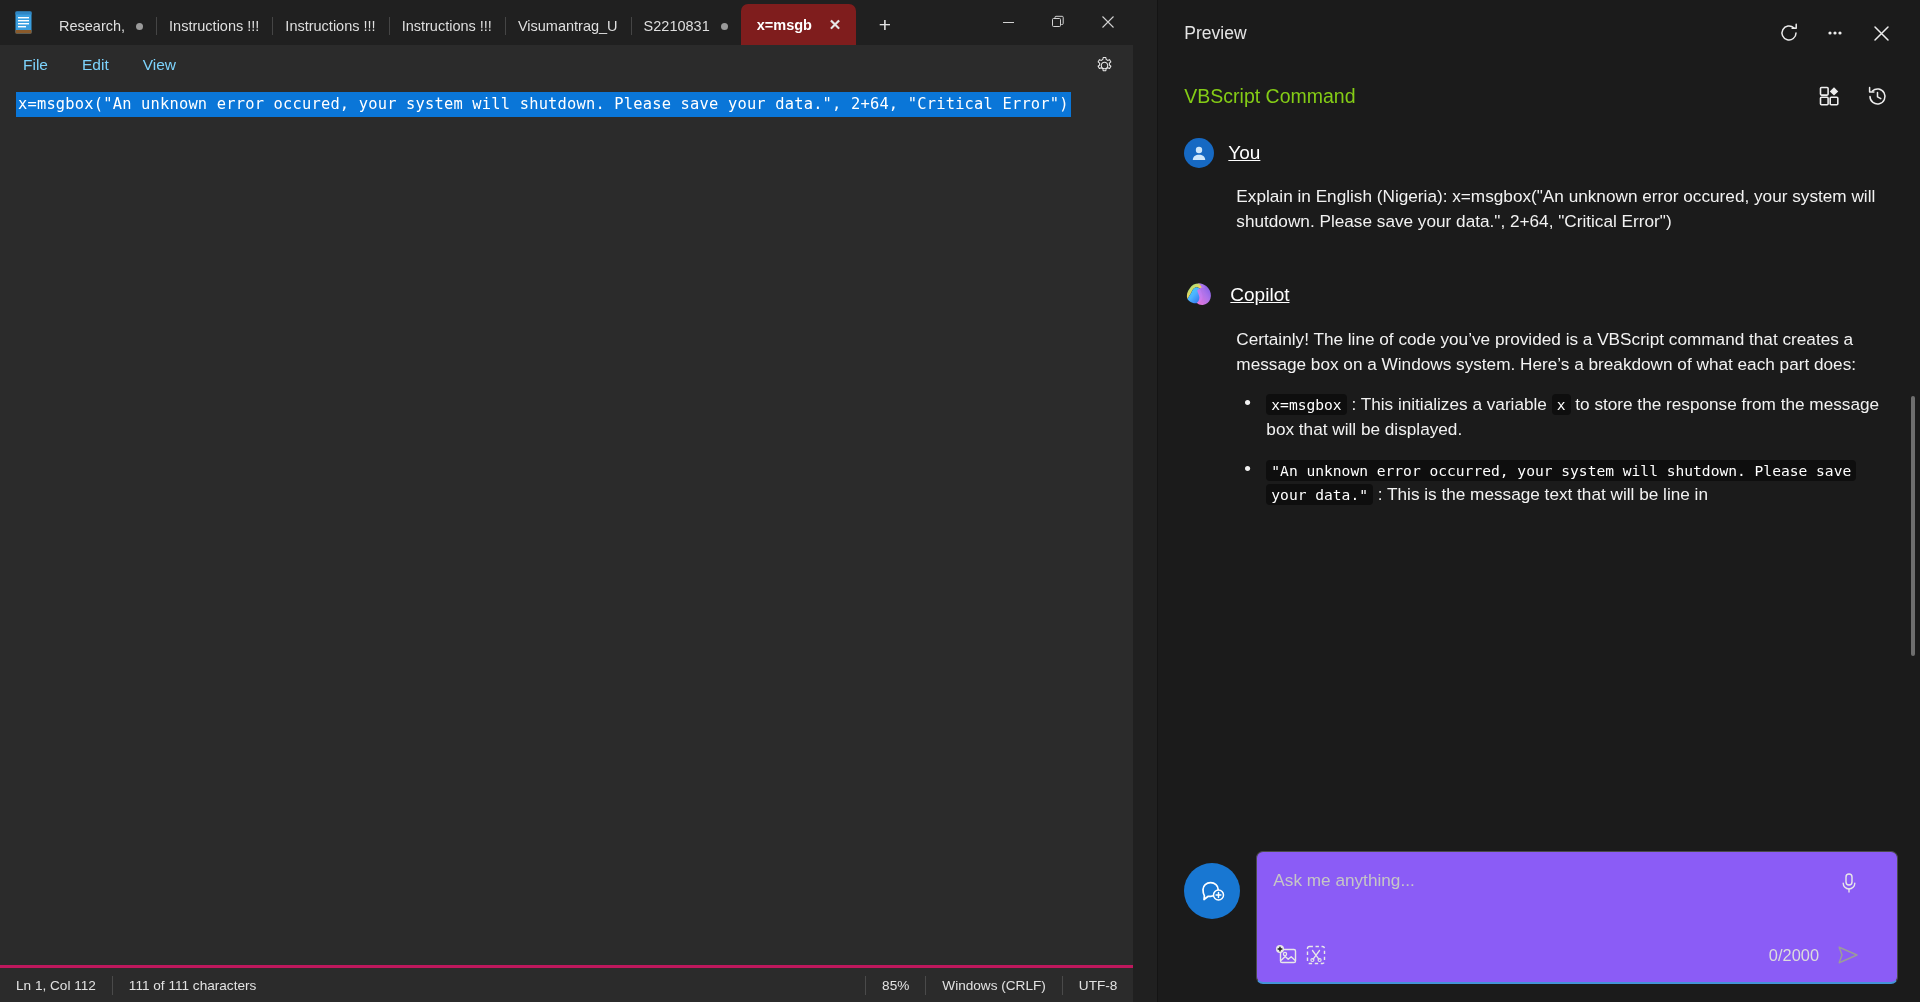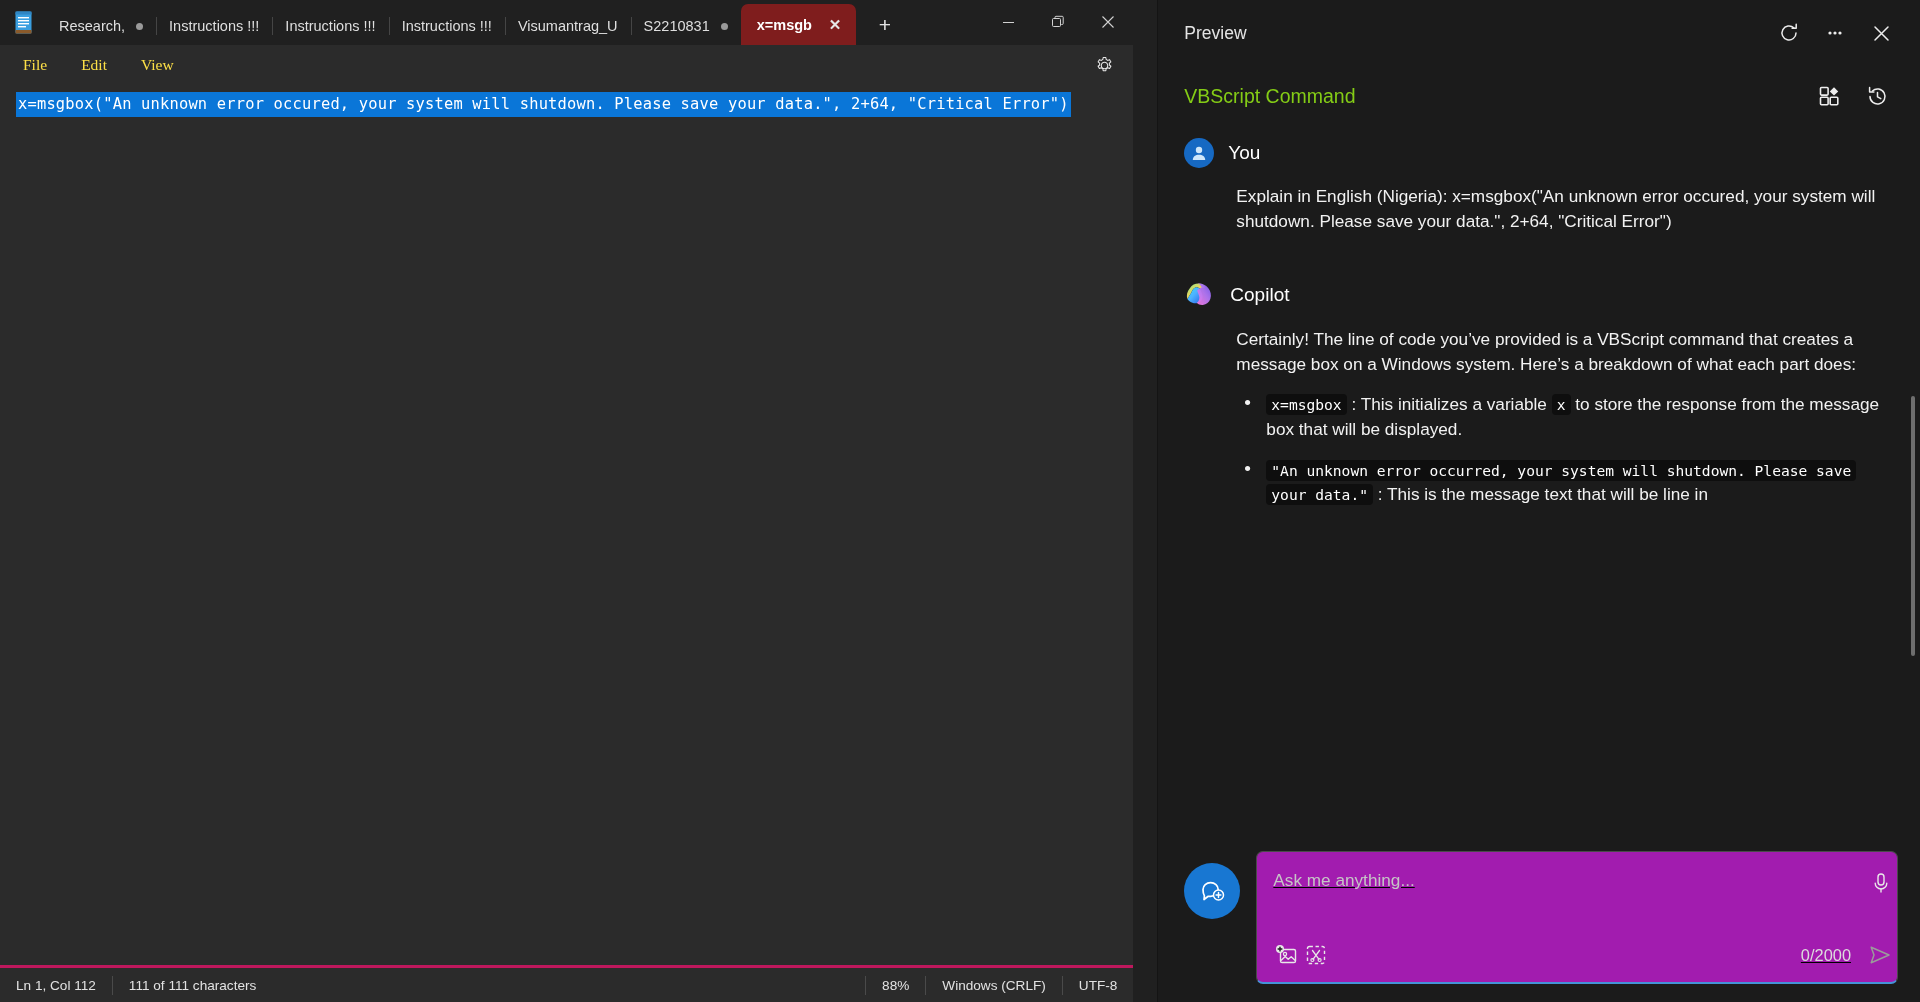--- a/index.html
+++ b/index.html
@@ -83,22 +83,22 @@
 
   
   .menubar {
     height: 40px; background: #2b2b2b;
     display: flex; align-items: center;
     padding-left: 8px;
     flex: 0 0 40px;
     position: relative;
   }
   .menuitem {
-    padding: 6px 15px; color: #fde047; font-size: 15.5px;
-    border-radius: 5px; margin-right: 4px; font-family: Liberation Serif, serif;
+    padding: 6px 15px; color: #7dd3fc; font-size: 15.5px;
+    border-radius: 5px; margin-right: 4px;
   }
   .gear-btn {
     position: absolute; right: 14px; top: 50%; transform: translateY(-50%);
     width: 30px; height: 30px; display: flex; align-items: center; justify-content: center;
     color: #e8e8e8;
   }
 
   
   .editor {
     flex: 1 1 auto;
@@ -170,21 +170,21 @@
   }
   .msg { margin-bottom: 10px; }
   .msg-head { display: flex; align-items: center; gap: 14px; margin-bottom: 16px; }
   .avatar-user {
     width: 30px; height: 30px; border-radius: 50%;
     background: #1669c3;
     display: flex; align-items: center; justify-content: center;
     flex: 0 0 30px;
   }
   .avatar-copilot { width: 32px; height: 32px; flex: 0 0 32px; }
-  .msg-author { color: #ffffff; font-size: 19px; }
+  .msg-author { color: #ffffff; font-size: 19px; text-decoration: underline; }
   .msg-body {
     color: #f2f2f2; font-size: 17.2px; line-height: 24.6px;
     padding-left: 52px;
   }
   .msg-body p { margin-bottom: 4px; }
   ul.cp-list { list-style: none; margin-top: 16px; }
   ul.cp-list li { position: relative; padding-left: 30px; margin-bottom: 16px; }
   ul.cp-list li::before {
     content: "•"; position: absolute; left: 8px; top: -1px;
     color: #f2f2f2; font-size: 19px;
@@ -217,25 +217,24 @@
     width: 56px; height: 56px; border-radius: 50%;
     background: #1877d2;
     display: flex; align-items: center; justify-content: center;
     flex: 0 0 56px; margin-top: 12px;
   }
   .input-wrap {
     flex: 1 1 auto;
     border: 1px solid #4a4a4a;
     border-bottom: 2px solid #4593d8;
     border-radius: 7px;
-    background: #a21caf;
-    padding: 12px 0 10px 14px;
+    background: #8b5cf6;
+    padding: 12px 32px 10px 14px;
     display: flex; flex-direction: column;
     height: 133px;
-    text-decoration: underline;
   }
   .input-row { display: flex; align-items: flex-start; }
   .input-field {
     flex: 1 1 auto;
     background: transparent; border: none; outline: none;
     color: #ffffff; font-size: 17.2px;
     font-family: "Liberation Sans", sans-serif;
     padding: 6px 0 6px 2px;
     caret-color: #ffffff;
   }
@@ -351,21 +350,21 @@
     <div class="editor">
       <div class="code-line"><span class="sel">x=msgbox("An unknown error occured, your system will shutdown. Please save your data.", 2+64, "Critical Error")</span></div>
     </div>
 
     <div class="statusbar">
       <div class="sb-cell">Ln 1, Col 112</div>
       <div class="sb-div"></div>
       <div class="sb-cell">111 of 111 characters</div>
       <div class="sb-right">
         <div class="sb-div"></div>
-        <div class="sb-cell">88%</div>
+        <div class="sb-cell">85%</div>
         <div class="sb-div"></div>
         <div class="sb-cell">Windows (CRLF)</div>
         <div class="sb-div"></div>
         <div class="sb-cell">UTF-8</div>
       </div>
     </div>
   </div>
 
   <div class="copilot">
 

